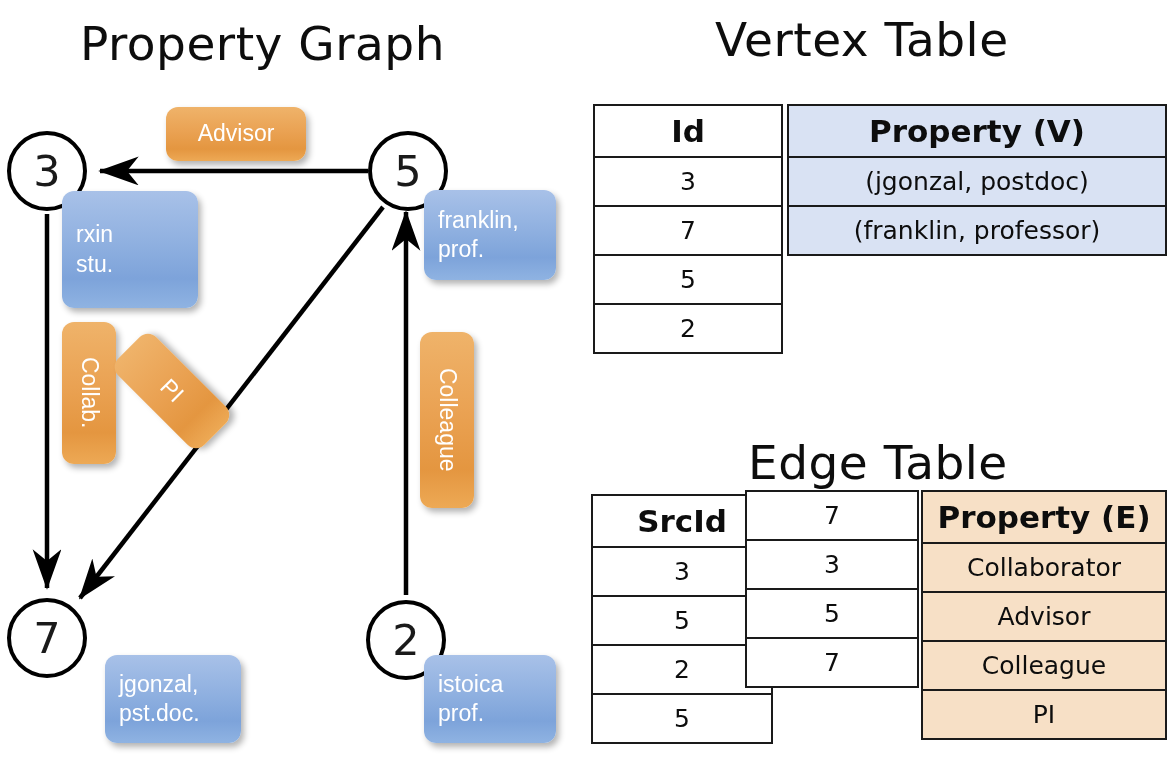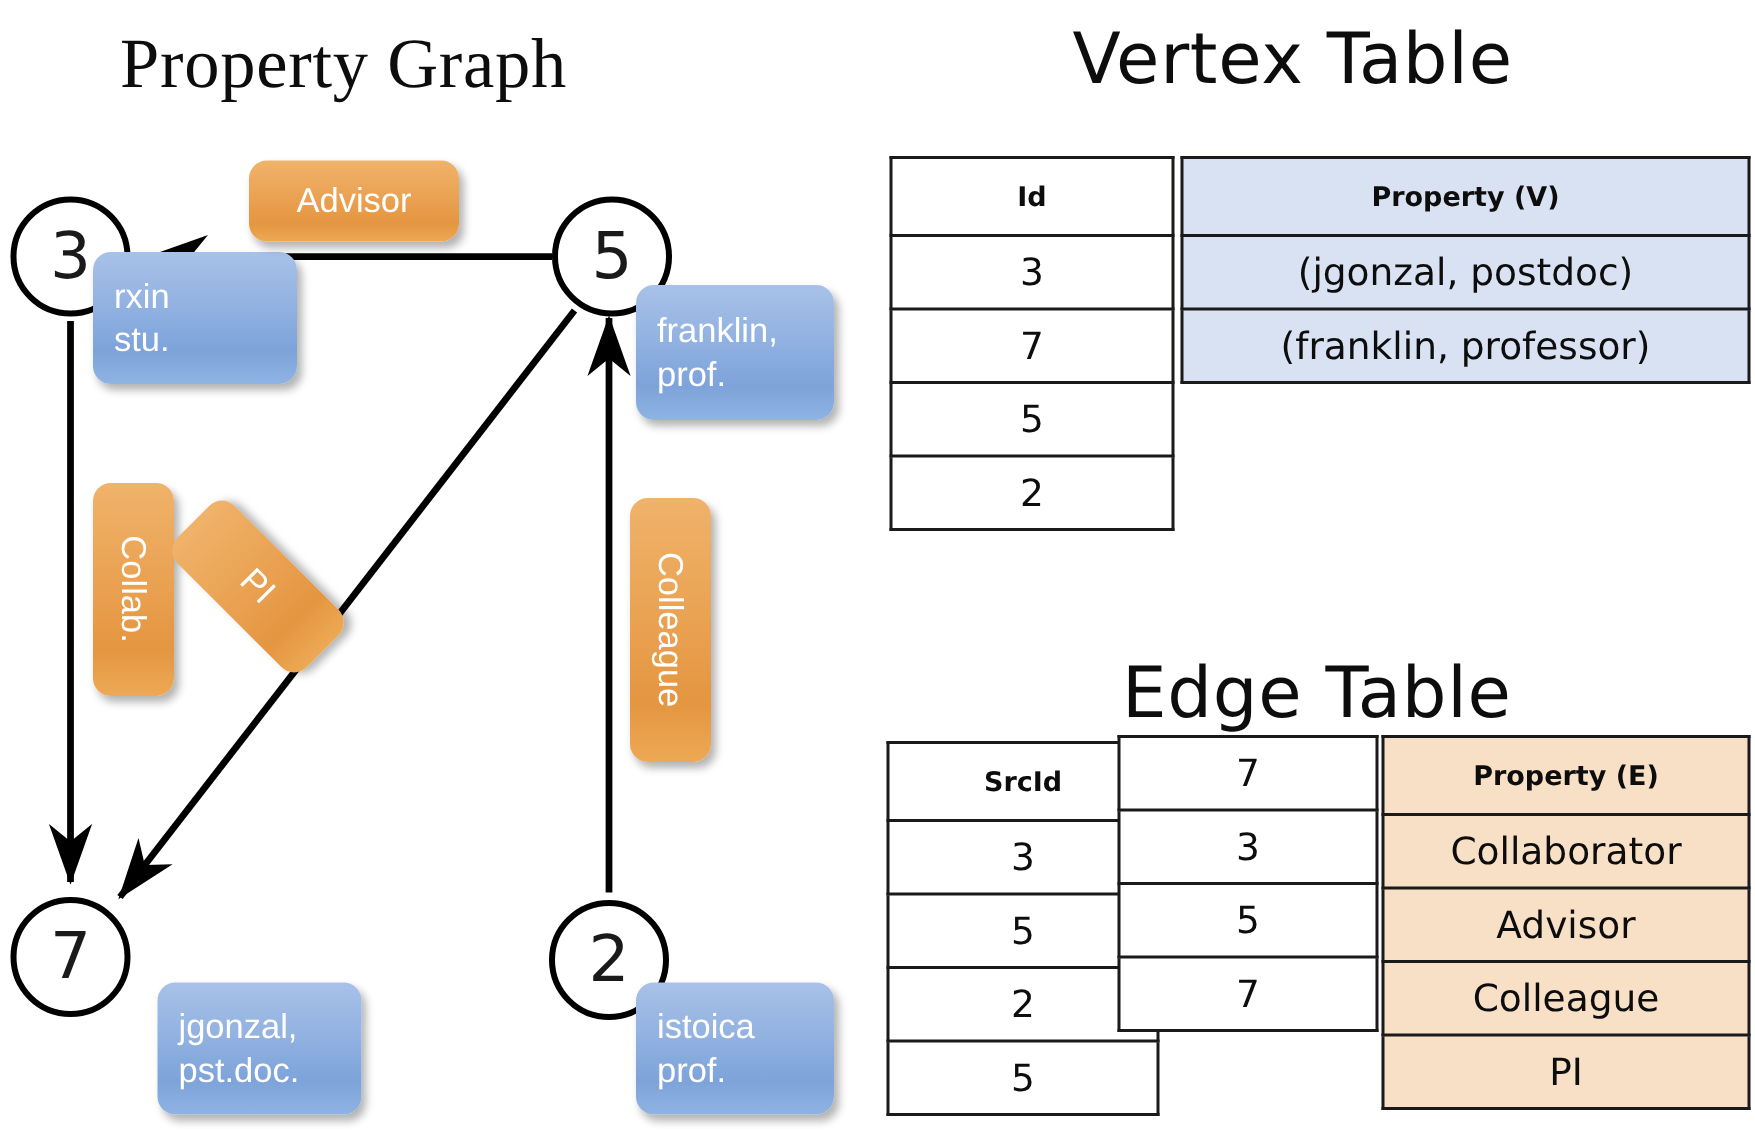--- a/index.html
+++ b/index.html
@@ -19,21 +19,21 @@
   
   .title {
     position: absolute;
     font-weight: 400;
     font-size: 47px;
     letter-spacing: 0.5px;
     color: #0d0d0d;
     white-space: nowrap;
     font-family: "DejaVu Sans", sans-serif;
   }
-  #title-property-graph { left: 80px;  top: 16px; font-family: Liberation Serif, serif; }
+  #title-property-graph { left: 80px;  top: 16px; }
   #title-vertex-table   { left: 715px; top: 12px; }
   #title-edge-table     { left: 748px; top: 402px; margin-top: 33px; }
 
   
   #graph-panel {
     position: absolute;
     left: 0; top: 0;
     width: 585px; height: 760px;
   }
   #graph-svg {
@@ -92,21 +92,21 @@
     text-align: center;
     font-weight: 400;
     font-size: 25px;
     padding: 0;
     height: 47px;
     color: #0d0d0d;
     background: #ffffff;
   }
   .tbl th {
     font-weight: 700;
-    font-size: 18px;
+    font-size: 31px;
     height: 50px;
   }
   .tbl .prop-v { background: #d9e2f3; }
   .tbl .prop-e { background: #f7e0c6; }
 
   #vertex-id-table   { left: 593px; top: 104px; width: 190px; }
   #vertex-prop-table { left: 787px; top: 104px; width: 380px; }
   #edge-src-table    { left: 591px; top: 494px; width: 182px; border-radius: 26px; }
   #edge-dst-table    { left: 745px; top: 490px; width: 174px; }
   #edge-prop-table   { left: 921px; top: 490px; width: 246px; padding-left: 44px; }
@@ -142,21 +142,21 @@
     <g>
       <line x1="406" y1="595" x2="406" y2="212" stroke="#000000" stroke-width="4.5" marker-end="url(#ah)"></line>
     </g>
   </svg>
 
   <div class="node-circle" style="left:7px;  top:131px;">3</div>
   <div class="node-circle" style="left:368px;top:131px;">5</div>
   <div class="node-circle" style="left:7px;  top:598px;">7</div>
   <div class="node-circle" style="left:366px;top:600px;">2</div>
 
-  <div class="chip blue" style="left:62px; top:168px; width:136px; height:88px;">
+  <div class="chip blue" style="left:62px; top:191px; width:136px; height:117px;">
     <span class="chip-text">rxin
 stu.</span>
   </div>
   <div class="chip blue" style="left:424px; top:190px; width:132px; height:90px;">
     <span class="chip-text">franklin,
 prof.</span>
   </div>
   <div class="chip blue" style="left:62px; top:655px; width:136px; height:88px;margin-left:43px;">
     <span class="chip-text">jgonzal,
 pst.doc.</span>

